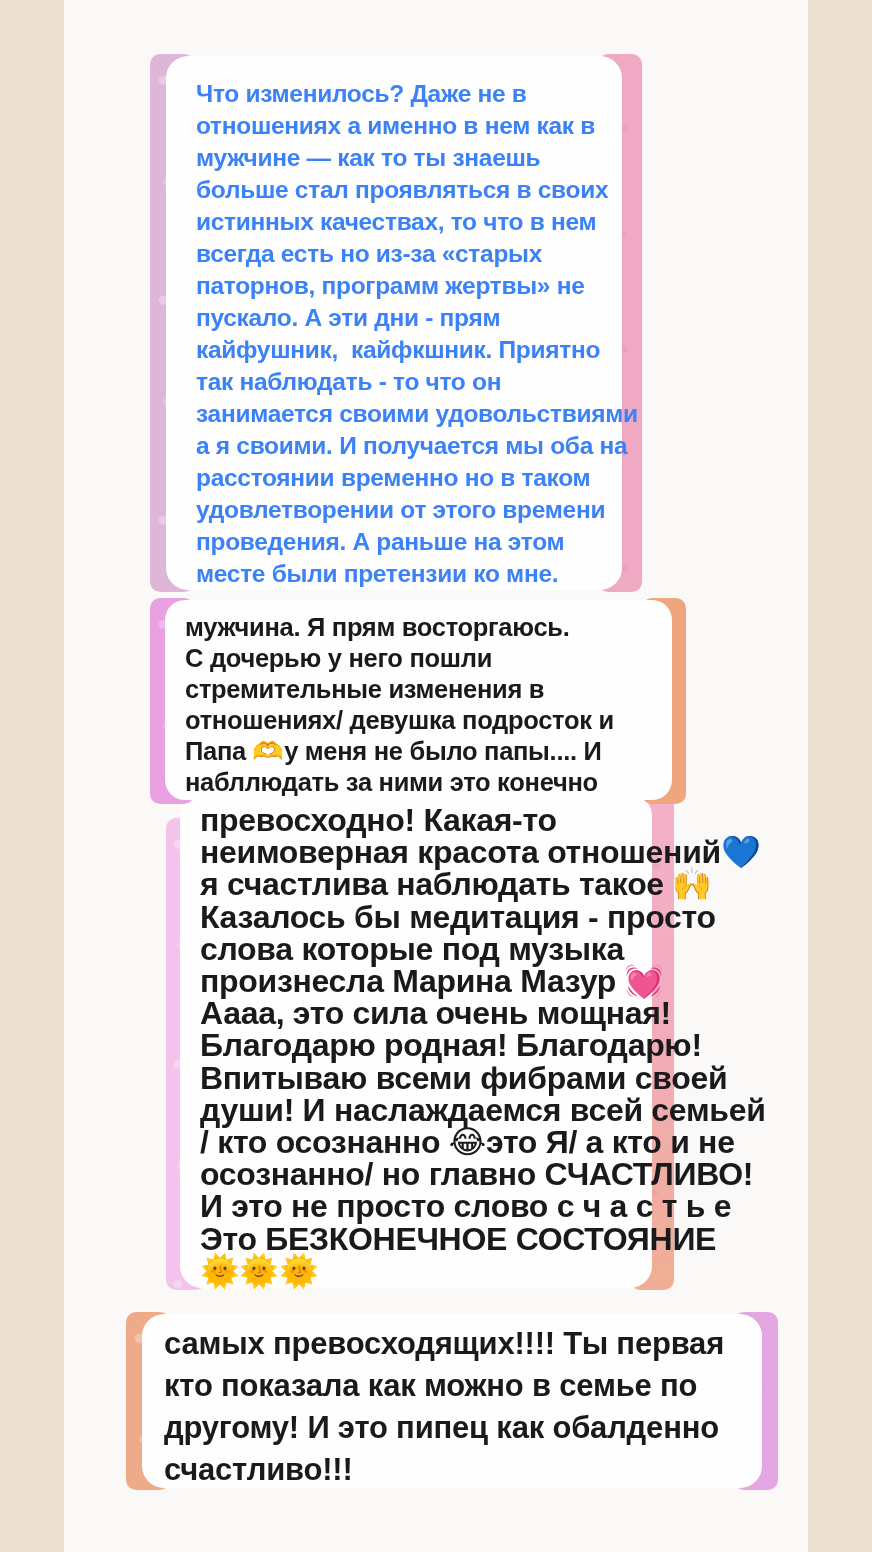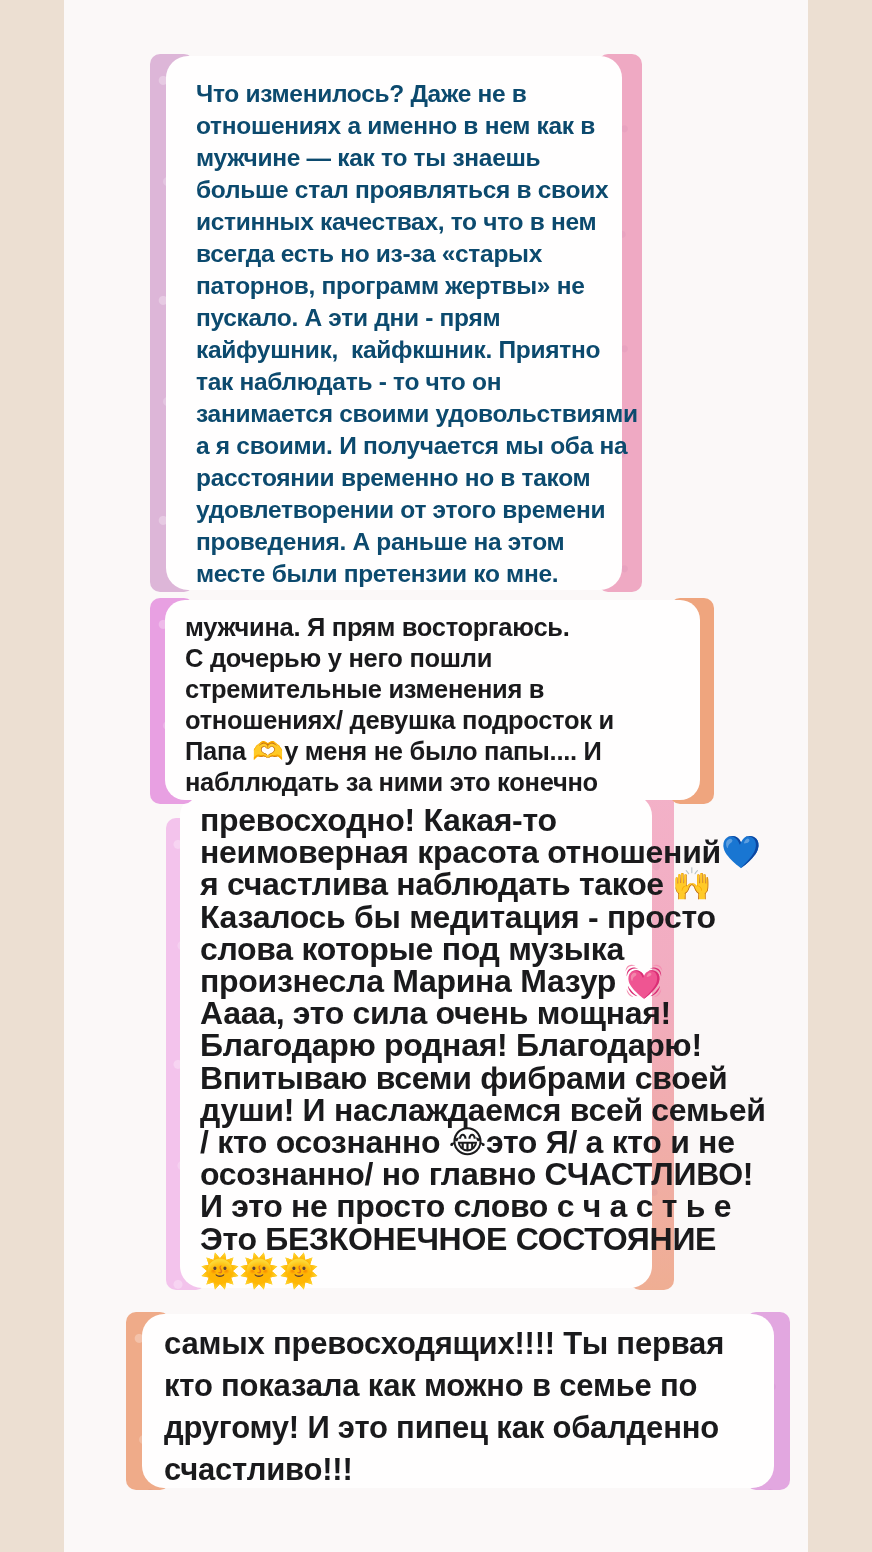--- a/index.html
+++ b/index.html
@@ -30,47 +30,47 @@
     position:absolute;white-space:pre;letter-spacing:-.3px;
     font-weight:600;
   }
 
   
   .card1{left:150px;top:54px;width:492px;height:538px;z-index:2;}
   .card1 .bubble{inset:2px 20px 2px 16px;}
   .card1 .msg-text{left:30px;top:22px;font-size:24.5px;line-height:32px;}
 
   
-  .card2{left:150px;top:598px;width:536px;height:206px;z-index:4;padding-left:28px;}
+  .card2{left:150px;top:598px;width:536px;height:206px;z-index:4;}
   .card2 .bubble{inset:2px 14px 4px 15px;border-radius:20px;}
   .card2 .msg-text{left:20px;top:12px;font-size:25.5px;line-height:31px;}
 
   
   .card3{left:166px;top:792px;width:508px;height:498px;z-index:3;}
   .card3 .strip.l{top:26px;width:40px;}
   .card3 .bubble{inset:2px 22px 2px 14px;}
   .card3 .msg-text{left:20px;top:10px;font-size:32px;line-height:32.2px;}
 
   
-  .card4{left:126px;top:1312px;width:652px;height:178px;z-index:2;padding-left:12px;}
+  .card4{left:126px;top:1312px;width:652px;height:178px;z-index:2;}
   .card4 .bubble{inset:2px 16px 2px 16px;}
   .card4 .msg-text{left:22px;top:9px;font-size:31px;line-height:42px;letter-spacing:-.2px;}
 </style>
 </head>
 <body>
 
 <div class="canvas" style="background: rgb(251, 248, 248);">
   <div class="side-margin left" style="background: rgb(236, 223, 210);"></div>
   <div class="side-margin right" style="background: rgb(236, 223, 210);"></div>
 
   <div class="card card1">
     <div class="strip l" style="background: rgb(221, 182, 216);"></div>
     <div class="strip r" style="background: rgb(239, 169, 195);"></div>
     <div class="bubble" style="background: rgb(255, 254, 254);">
-      <div class="msg-text" style="color: #0c4a6e;">Что изменилось? Даже не в
+      <div class="msg-text" style="color: #3b82f6;">Что изменилось? Даже не в
 отношениях а именно в нем как в
 мужчине — как то ты знаешь
 больше стал проявляться в своих
 истинных качествах, то что в нем
 всегда есть но из-за «старых
 паторнов, программ жертвы» не
 пускало. А эти дни - прям
 кайфушник,  кайфкшник. Приятно
 так наблюдать - то что он
 занимается своими удовольствиями

